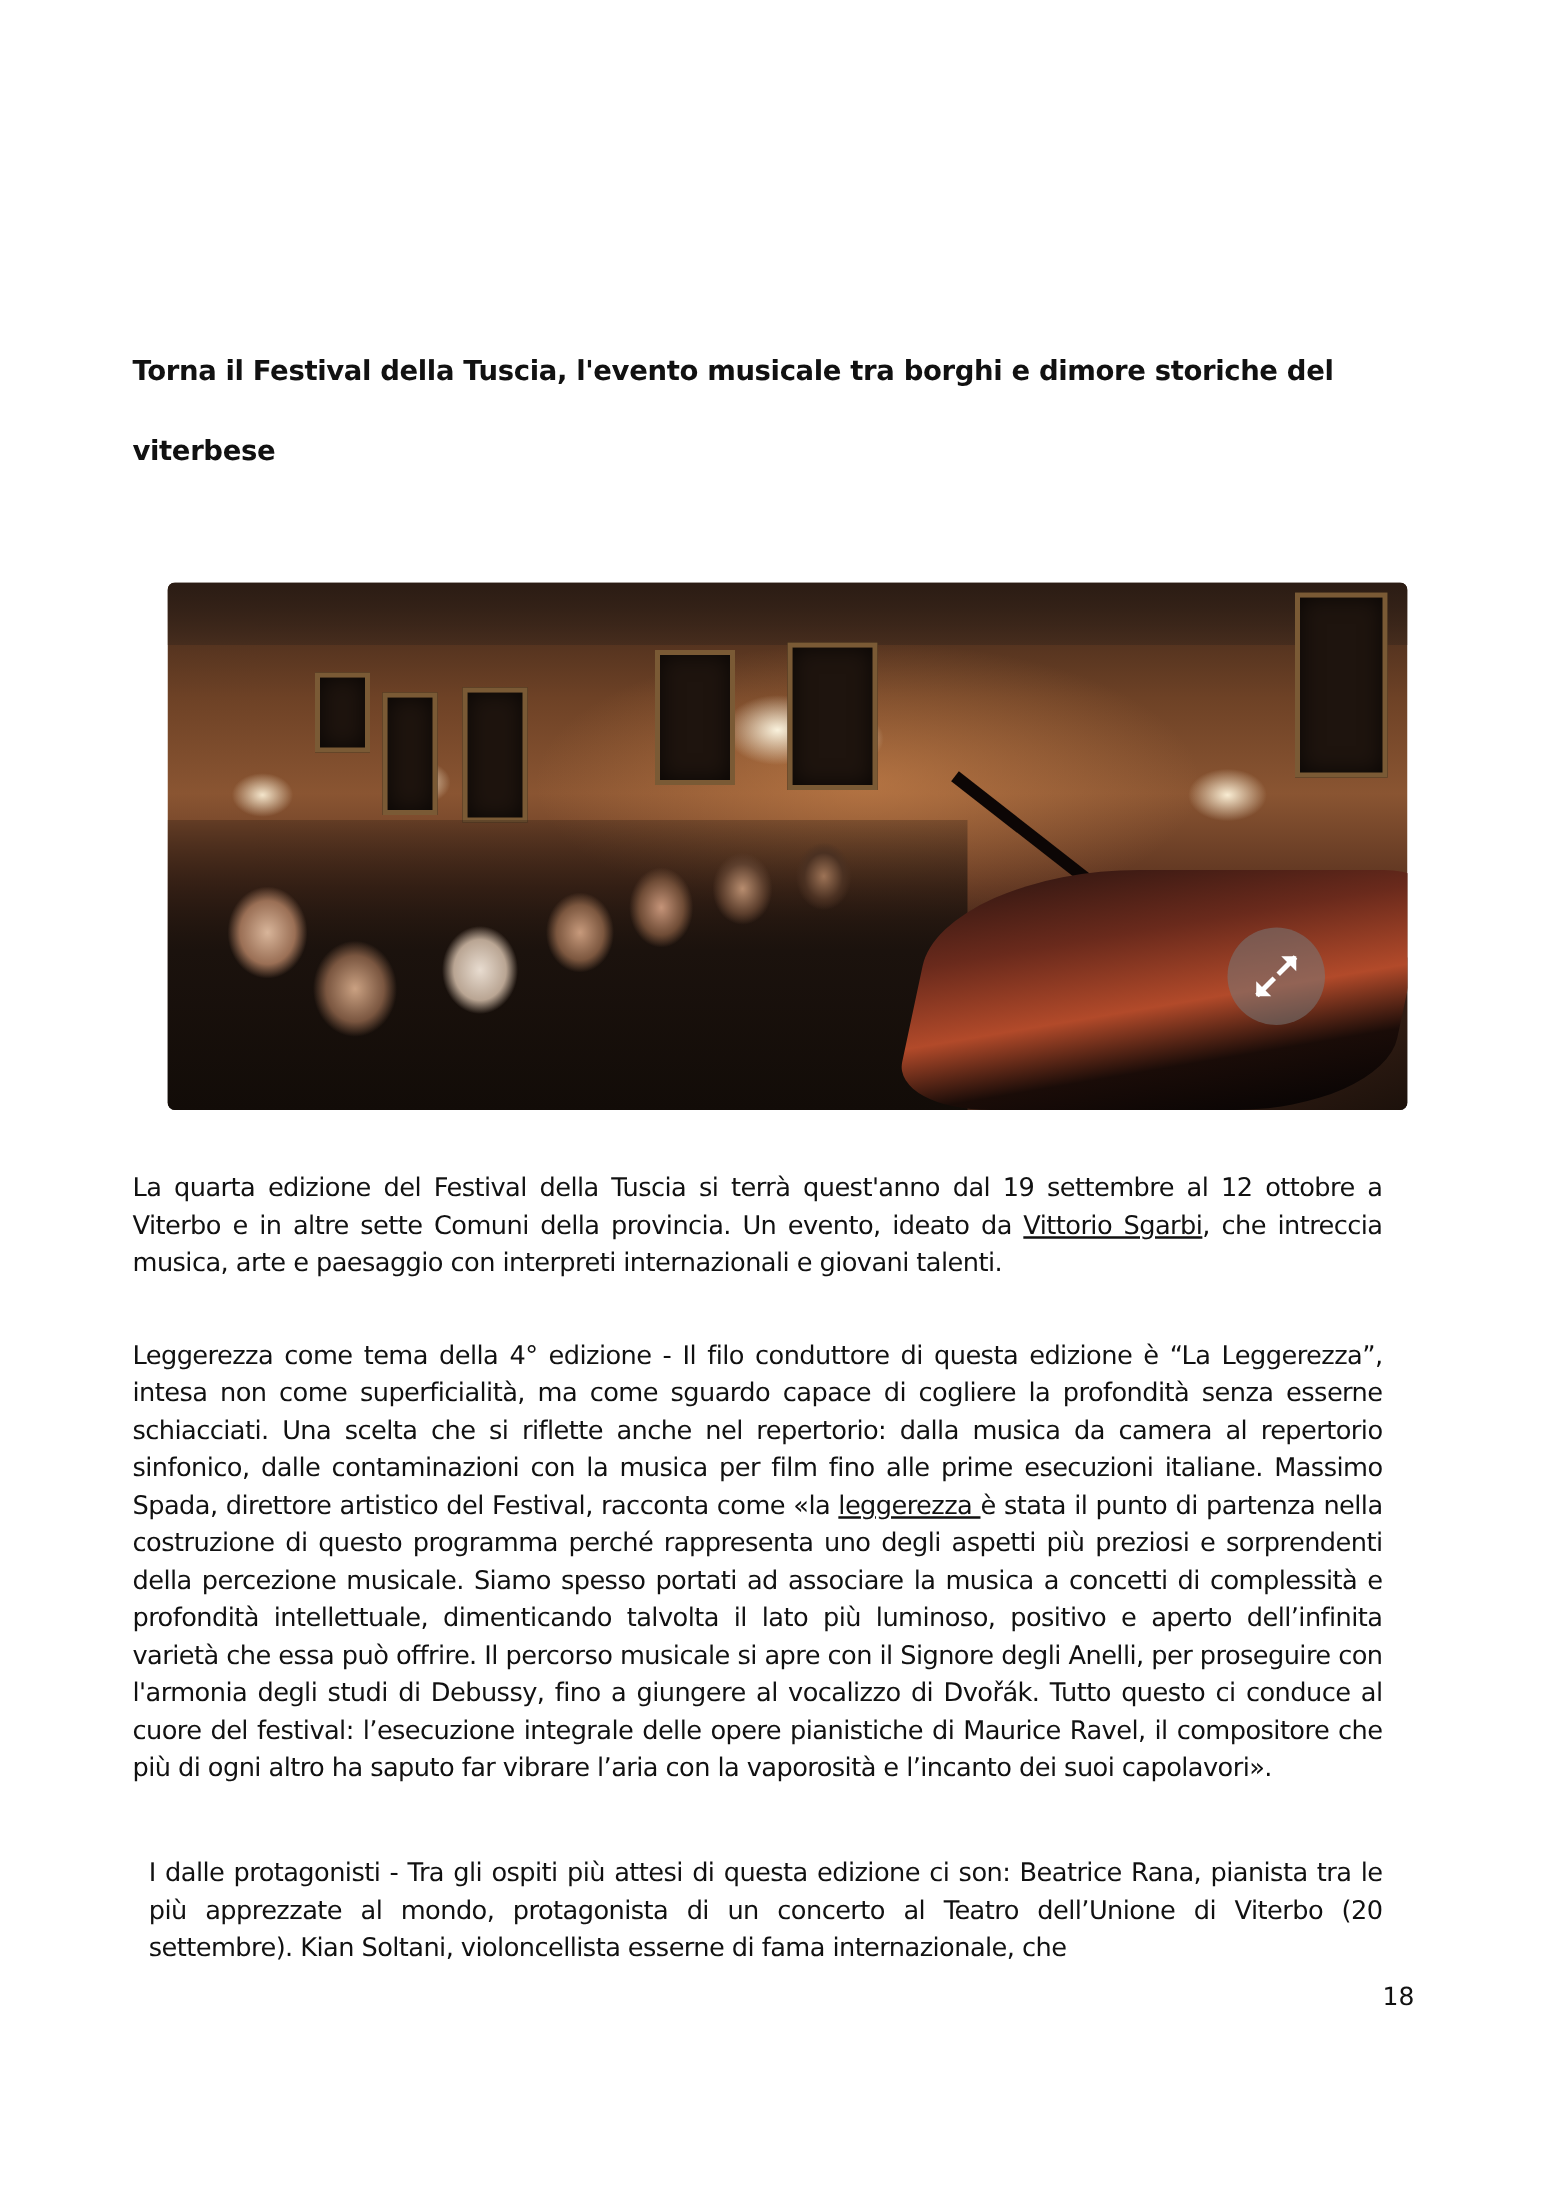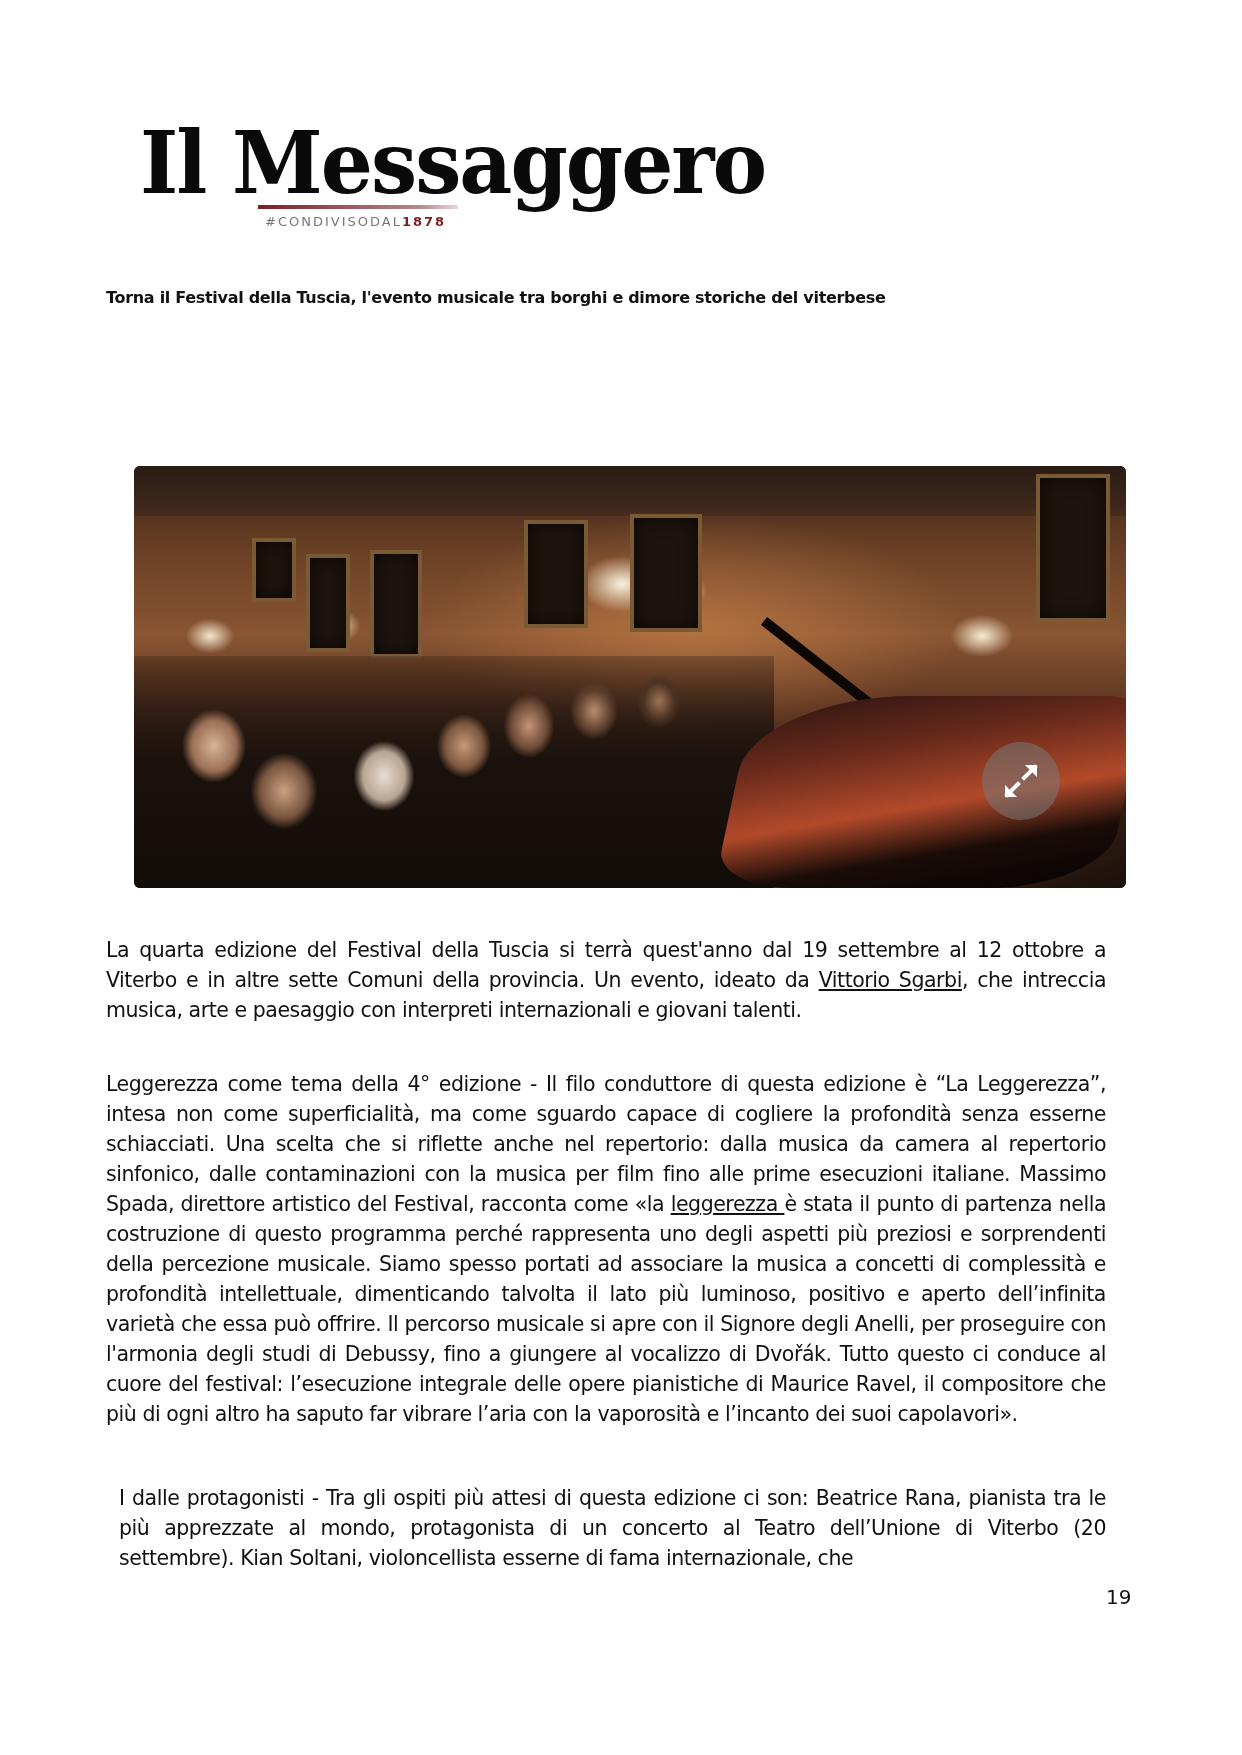--- a/index.html
+++ b/index.html
@@ -24,21 +24,21 @@
       position: absolute; left: 125px; top: 96px;
       font-family: "DejaVu Sans", sans-serif; font-size: 13px; letter-spacing: 2px;
       color: #777;
     }
     .masthead-tag .year { color: #7a1f24; font-weight: bold; }
 
     
     .headline {
       position: absolute; left: 106px; top: 266px; width: 1040px;
       font-family: "DejaVu Sans", sans-serif; font-weight: bold;
-      font-size: 16px; line-height: 64px; color: #111;
+      font-size: 22px; line-height: 64px; color: #111;
       letter-spacing: -0.3px;
     }
     .subhead {
       position: absolute; left: 106px; top: 395px; width: 1040px;
       font-family: "Liberation Sans", sans-serif; font-style: italic;
       font-size: 23px; line-height: 30px; color: #111;
     }
 
     
     .hero {
@@ -102,25 +102,20 @@
     .page-number {
       position: absolute; left: 1106px; top: 1585px;
       font-family: "DejaVu Sans", sans-serif; font-size: 20px; color: #111;
     }
   </style>
 </head>
 <body>
 
 <div class="page">
 
-  <div class="masthead">
-    <div class="masthead-title">Il Messaggero</div>
-    <div class="masthead-rule"></div>
-    <div class="masthead-tag"><span>#CONDIVISODAL</span><span class="year">1878</span></div>
-  </div>
 
   <h1 class="headline" style="margin:0;">Torna il Festival della Tuscia, l'evento musicale tra borghi e dimore storiche del viterbese</h1>
 
   <div class="hero">
     <div class="ceiling"></div>
     <div class="painting" style="left:118px;top:72px;width:36px;height:56px;"></div>
     <div class="painting" style="left:172px;top:88px;width:36px;height:90px;"></div>
     <div class="painting" style="left:236px;top:84px;width:44px;height:100px;"></div>
     <div class="painting" style="left:390px;top:54px;width:56px;height:100px;"></div>
     <div class="painting" style="left:496px;top:48px;width:64px;height:110px;"></div>
@@ -138,14 +133,14 @@
         <polygon points="38,6 38,18 26,6" fill="#ffffff"></polygon>
         <polygon points="6,38 6,26 18,38" fill="#ffffff"></polygon>
       </svg>
     </div>
   </div>
 
   <p class="body-text p1" style="margin:0;"><span>La quarta edizione del </span><b>Festival della Tuscia</b><span> si terrà quest'anno </span><b>dal 19 settembre al 12 ottobre</b><span> a Viterbo e in altre sette Comuni della provincia. Un evento, ideato da </span><u>Vittorio Sgarbi</u><span>, che intreccia </span><b>musica, arte e paesaggio</b><span> con interpreti internazionali e giovani talenti.</span></p>
   <p class="body-text p2" style="margin:0;"><b>Leggerezza come tema della 4° edizione - </b><span>Il filo conduttore di questa edizione è “</span><b>La Leggerezza</b><span>”, intesa non come superficialità, ma come sguardo capace di cogliere la profondità senza esserne schiacciati. Una scelta che si riflette anche nel repertorio: dalla musica da camera al repertorio sinfonico, dalle contaminazioni con la musica per film fino alle prime esecuzioni italiane. Massimo Spada, direttore artistico del Festival, racconta come «la </span><u>leggerezza </u><span>è stata il </span><b>punto di partenza</b><span> nella costruzione di questo programma perché rappresenta uno degli aspetti più preziosi e sorprendenti della percezione musicale. Siamo spesso portati ad associare la musica a concetti di complessità e profondità intellettuale, dimenticando talvolta il lato più luminoso, positivo e aperto dell’infinita varietà che essa può offrire. Il percorso musicale si apre con il </span><b>Signore degli Anelli,</b><span> per proseguire con l'armonia degli </span><b>studi di Debussy</b><span>, fino a giungere al vocalizzo di </span><b>Dvořák</b><span>. Tutto questo ci conduce al cuore del festival: l’esecuzione integrale delle opere pianistiche di Maurice Ravel, il compositore che più di ogni altro ha saputo far vibrare l’aria con la vaporosità e l’incanto dei suoi capolavori».</span></p>
   <p class="body-text p3" style="margin:0;"><b>I dalle protagonisti - </b><span>Tra gli ospiti più attesi di questa edizione ci son: Beatrice Rana, pianista tra le più apprezzate al mondo, protagonista di un concerto al </span><b>Teatro dell’Unione di Viterbo (20 settembre)</b><span>. Kian Soltani, violoncellista esserne di fama internazionale, che</span></p>
 
-  <div class="page-number">19</div>
+  <div class="page-number">18</div>
 </div>
 
 </body></html>

